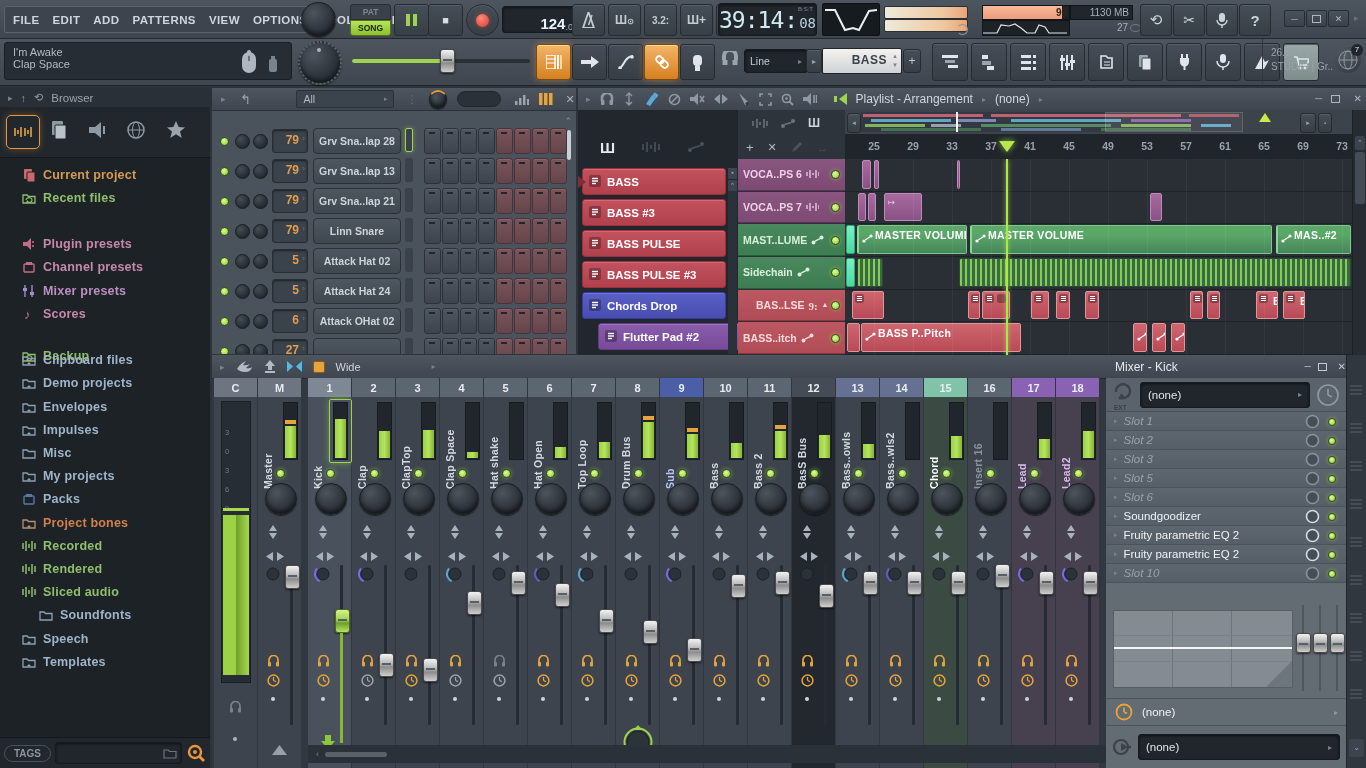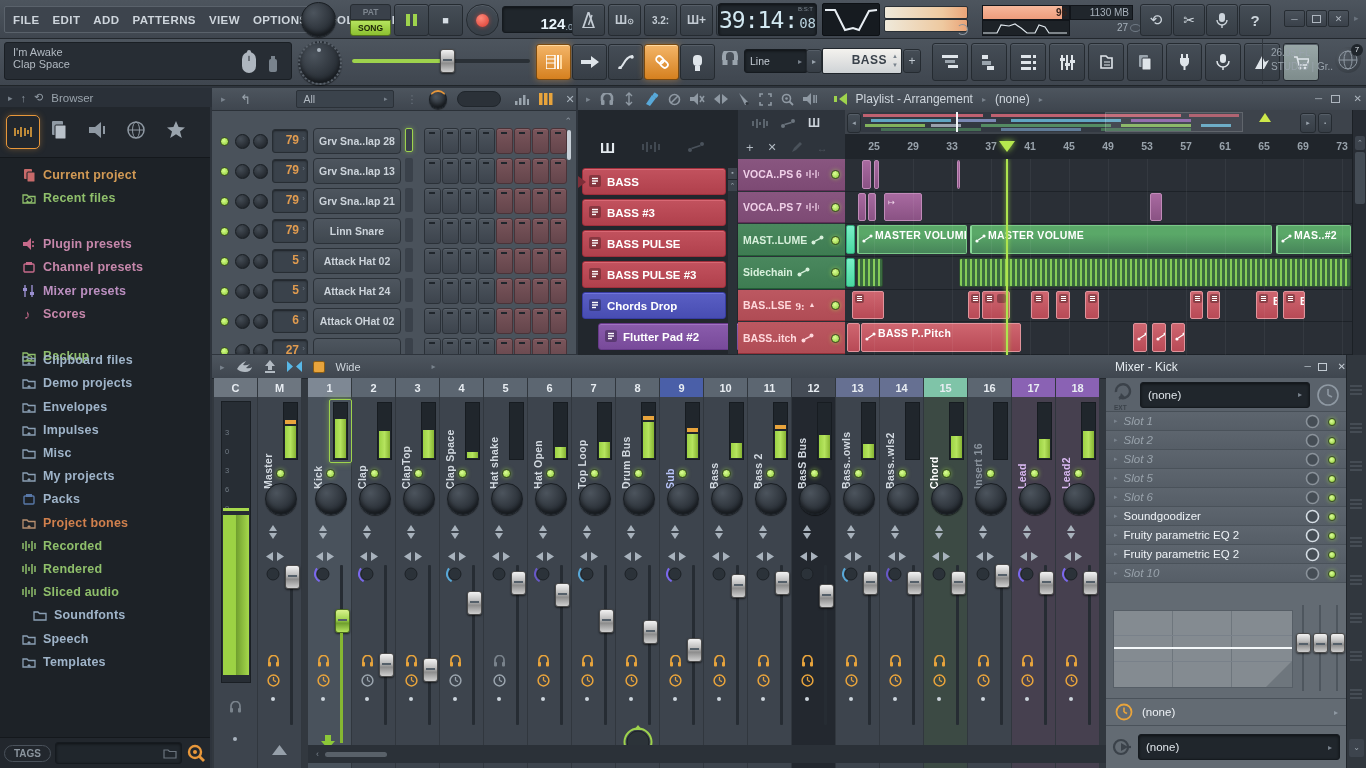--- a/index.html
+++ b/index.html
@@ -482,21 +482,21 @@
               <g stroke="#8fbf6b" stroke-width="1.5">
                 <line x1="1" y1="4" x2="1" y2="10"></line>
                 <line x1="4" y1="2" x2="4" y2="12"></line>
                 <line x1="7" y1="5" x2="7" y2="9"></line>
                 <line x1="10" y1="2" x2="10" y2="12"></line>
                 <line x1="13" y1="4" x2="13" y2="10"></line>
               </g>
             </svg></span>
           <span style="font-size: 12.5px; font-weight: 700; letter-spacing: 0.2px; color: rgb(143, 191, 107);">Sliced audio</span>
         </div>
-        <div style="position: absolute; left: 9px; top: 446.8px; width: 210px; height: 23px; display: flex; align-items: center; gap: 7px; padding-left: 24px; box-sizing: border-box;">
+        <div style="position: absolute; left: 15px; top: 446.8px; width: 210px; height: 23px; display: flex; align-items: center; gap: 7px; padding-left: 24px; box-sizing: border-box;">
           <span style="width: 14px; height: 14px; display: inline-block;"><svg width="14" height="14" viewBox="0 0 14 14">
               <path d="M1 4 h4 l1.5 1.5 H13 V12 H1 z" fill="none" stroke="#8ba0b5" stroke-width="1.3"></path>
             </svg></span>
           <span style="font-size: 12.5px; font-weight: 700; letter-spacing: 0.2px; color: rgb(159, 180, 201);">Soundfonts</span>
         </div>
         <div style="position: absolute; left: 0px; top: 470px; width: 210px; height: 23px; display: flex; align-items: center; gap: 7px; padding-left: 22px; box-sizing: border-box;">
           <span style="width: 14px; height: 14px; display: inline-block;"><svg width="14" height="14" viewBox="0 0 14 14">
               <path d="M1 4 h4 l1.5 1.5 H13 V12 H1 z" fill="none" stroke="#8ba0b5" stroke-width="1.3"></path>
               <path d="M7 9 v3 M5.5 10.5 h3" stroke="#8ba0b5"></path>
             </svg></span>
@@ -1120,21 +1120,21 @@
         </div>
         <div style="position: absolute; left: 0px; top: 98px; width: 107px; height: 31.6667px; background: linear-gradient(rgb(74, 136, 94), rgb(62, 124, 82)); border-bottom: 1px solid rgb(34, 96, 54); display: flex; align-items: center; gap: 4px; padding-left: 5px; box-sizing: border-box;">
           <span style="font-size: 10.5px; font-weight: 700; color: rgb(216, 240, 220); white-space: nowrap;">Sidechain</span>
           <span><svg width="13" height="10">
               <circle cx="2.5" cy="7.5" r="2" fill="#d8f0dc"></circle>
               <circle cx="10.5" cy="2.5" r="2" fill="#d8f0dc"></circle>
               <line x1="4" y1="6.2" x2="9" y2="3.6" stroke="#d8f0dc" stroke-width="1.3"></line>
             </svg></span>
           <span class="led" style="position: absolute; right: 5px; top: 11.3333px;"></span>
         </div>
-        <div style="position: absolute; left: 0px; top: 130.667px; width: 107px; height: 31.6667px; background: linear-gradient(rgb(188, 88, 97), rgb(176, 76, 85)); border-bottom: 1px solid rgb(148, 48, 57); display: flex; align-items: center; gap: 4px; padding-left: 5px; box-sizing: border-box;">
+        <div style="position: absolute; left: 0px; top: 130.667px; width: 107px; height: 31.6667px; background: linear-gradient(rgb(188, 88, 97), rgb(176, 76, 85)); border-bottom: 1px solid rgb(148, 48, 57); display: flex; align-items: center; gap: 4px; padding-left: 18px; box-sizing: border-box;">
           <span style="font-size: 10.5px; font-weight: 700; color: rgb(255, 216, 220); white-space: nowrap;">BAS..LSE</span>
           <span><span style="font-family:'Liberation Serif',serif;font-size:11px;font-weight:700;color:#ffd8dc;">9:</span></span>
           <span style="font-size: 7px; color: rgb(255, 216, 220);">▲</span>
           <span class="led" style="position: absolute; right: 5px; top: 11.3333px;"></span>
         </div>
         <div style="position: absolute; left: 0px; top: 163.333px; width: 107px; height: 31.6667px; background: linear-gradient(rgb(188, 88, 97), rgb(176, 76, 85)); border-bottom: 1px solid rgb(148, 48, 57); display: flex; align-items: center; gap: 4px; padding-left: 5px; box-sizing: border-box;">
           <span style="font-size: 10.5px; font-weight: 700; color: rgb(255, 216, 220); white-space: nowrap;">BASS..itch</span>
           <span><svg width="13" height="10">
               <circle cx="2.5" cy="7.5" r="2" fill="#ffd8dc"></circle>
               <circle cx="10.5" cy="2.5" r="2" fill="#ffd8dc"></circle>

